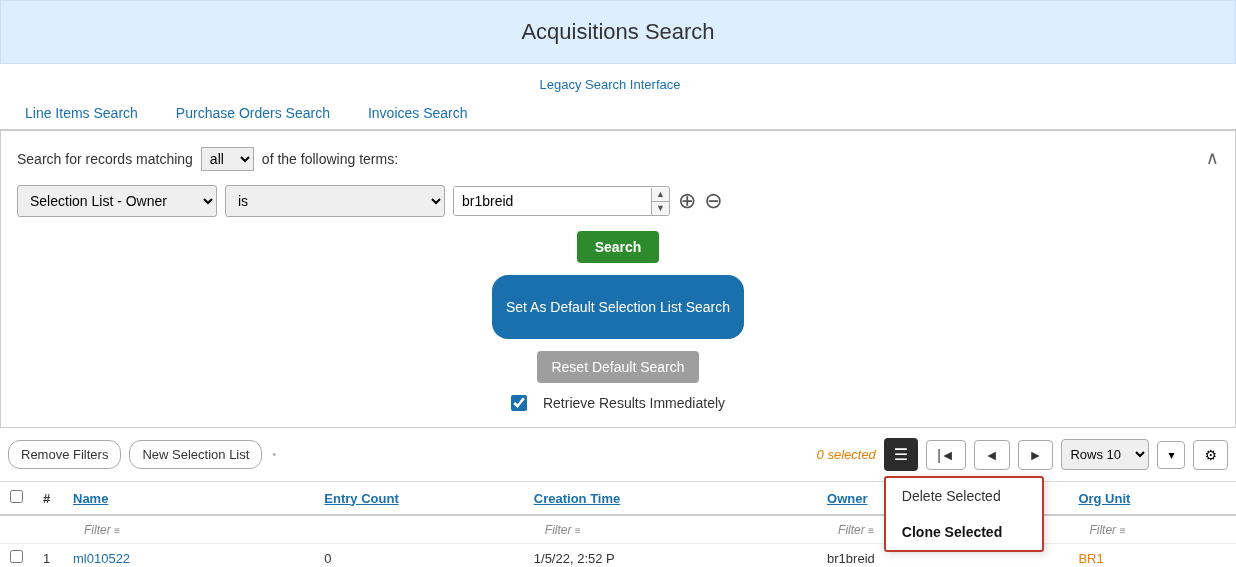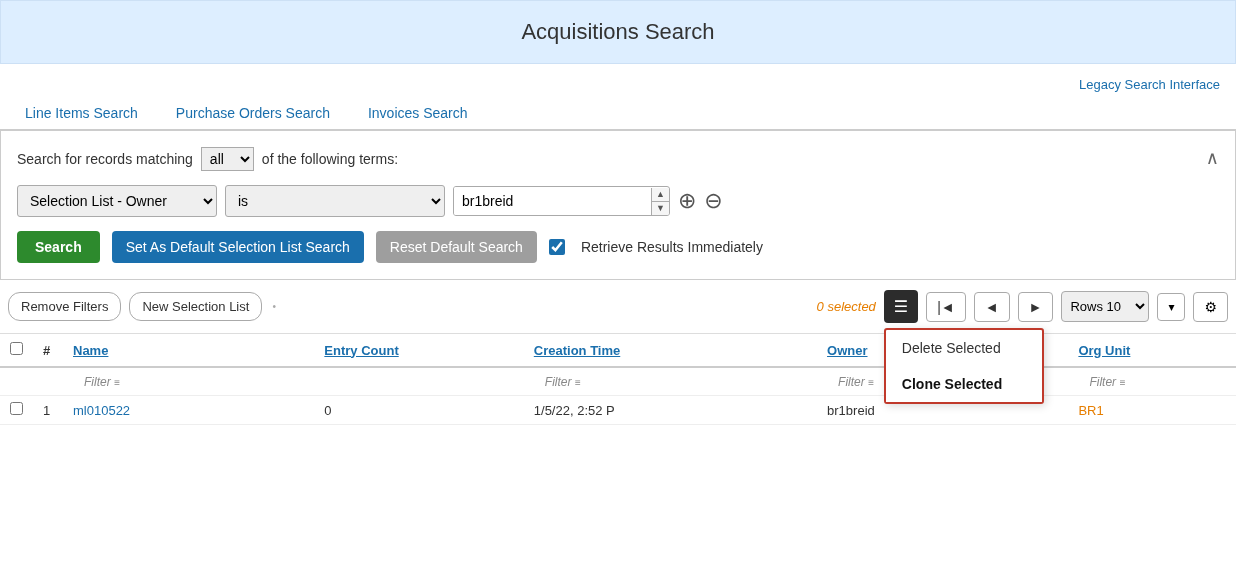--- a/index.html
+++ b/index.html
@@ -11,21 +11,21 @@
       text-align: center;
       padding: 18px;
       font-size: 22px;
       color: #333;
       border: 1px solid #cce0f5;
       margin-bottom: 8px;
     }
 
     
     .legacy-link-row {
-      text-align: right;
+      text-align: center;
       padding: 4px 16px 4px 0;
     }
     .legacy-link {
       color: #1a6fad;
       text-decoration: none;
       font-size: 13px;
       cursor: pointer;
     }
 
     
@@ -138,38 +138,39 @@
       color: #555;
       cursor: pointer;
       line-height: 1;
     }
 
     
     .action-row {
       display: flex;
       align-items: center;
       gap: 12px;
+      flex-direction: column;
     }
     .btn-search {
       background: #2d8a2d;
       color: #fff;
       border: none;
       padding: 8px 18px;
       font-size: 14px;
       border-radius: 4px;
       cursor: pointer;
       font-weight: bold;
     }
     .btn-blue {
       background: #1a6fad;
       color: #fff;
       border: none;
-      padding: 8px 14px;
-      font-size: 14px;
-      border-radius: 4px;
+      padding: 24px 14px;
+      font-size: 14px;
+      border-radius: 16px;
       cursor: pointer;
     }
     .btn-gray {
       background: #9e9e9e;
       color: #fff;
       border: none;
       padding: 8px 14px;
       font-size: 14px;
       border-radius: 4px;
       cursor: pointer;

